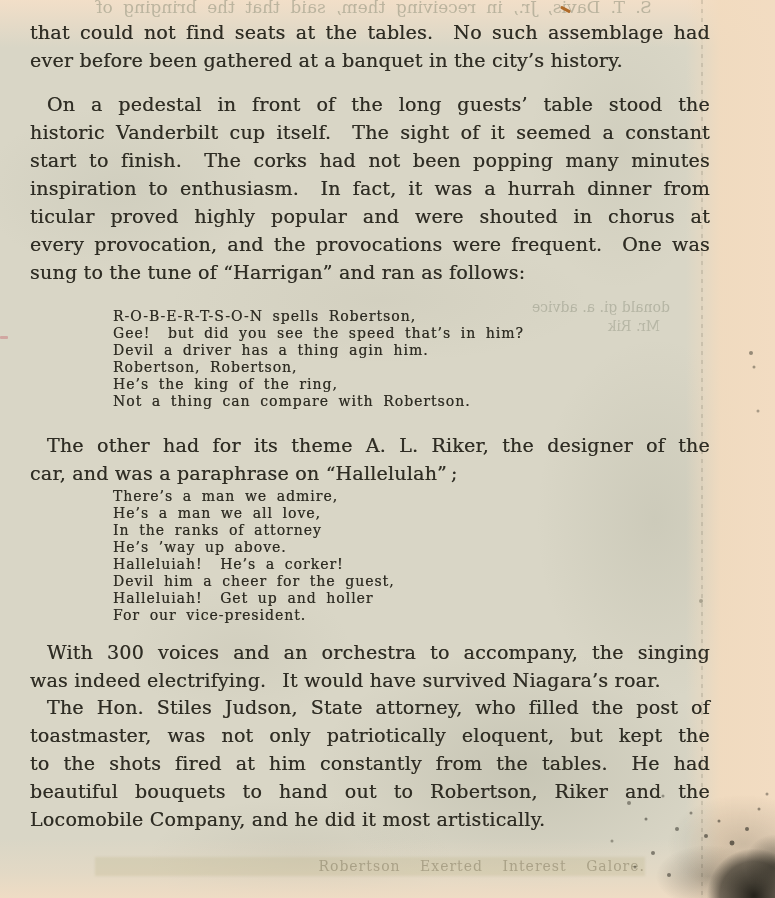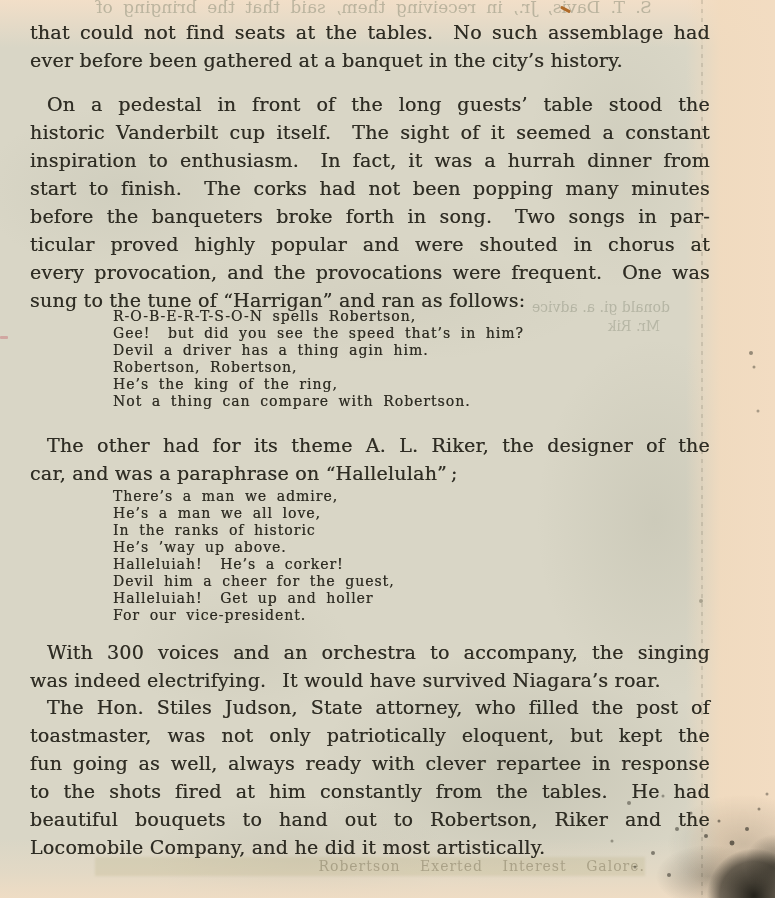--- a/index.html
+++ b/index.html
@@ -142,57 +142,55 @@
   <div class="bleed bleed-bottom">Robertson Exerted Interest Galore.</div>
 
   <div id="text-area">
       <div class="para body">
         <div class="line">that could not find seats at the tables.  No such assemblage had</div>
         <div class="line last">ever before been gathered at a banquet in the city’s history.</div>
       </div>
       <div class="para body">
         <div class="line indent">On a pedestal in front of the long guests’ table stood the</div>
         <div class="line">historic Vanderbilt cup itself.  The sight of it seemed a constant</div>
+        <div class="line">start to finish.  The corks had not been popping many minutes</div>
         <div class="line">inspiration to enthusiasm.  In fact, it was a hurrah dinner from</div>
-        <div class="line">start to finish.  The corks had not been popping many minutes</div>
-        <div class="line">before the banqueters broke forth in song.  Two songs in par-</div>
         <div class="line">ticular proved highly popular and were shouted in chorus at</div>
         <div class="line">every provocation, and the provocations were frequent.  One was</div>
         <div class="line last">sung to the tune of “Harrigan” and ran as follows:</div>
       </div>
       <div class="para verse">
         <div class="line">R-O-B-E-R-T-S-O-N spells Robertson,</div>
         <div class="line">Gee!  but did you see the speed that’s in him?</div>
         <div class="line">Devil a driver has a thing agin him.</div>
         <div class="line">Robertson, Robertson,</div>
         <div class="line">He’s the king of the ring,</div>
         <div class="line last">Not a thing can compare with Robertson.</div>
       </div>
       <div class="para body">
         <div class="line indent">The other had for its theme A. L. Riker, the designer of the</div>
         <div class="line last">car, and was a paraphrase on “Hallelulah” ;</div>
       </div>
       <div class="para verse">
         <div class="line">There’s a man we admire,</div>
         <div class="line">He’s a man we all love,</div>
-        <div class="line">In the ranks of historic</div>
+        <div class="line">In the ranks of attorney</div>
         <div class="line">He’s ’way up above.</div>
         <div class="line">Halleluiah!  He’s a corker!</div>
         <div class="line">Devil him a cheer for the guest,</div>
         <div class="line">Halleluiah!  Get up and holler</div>
         <div class="line last">For our vice-president.</div>
       </div>
       <div class="para body">
         <div class="line indent">With 300 voices and an orchestra to accompany, the singing</div>
         <div class="line last">was indeed electrifying.  It would have survived Niagara’s roar.</div>
       </div>
       <div class="para body">
         <div class="line indent">The Hon. Stiles Judson, State attorney, who filled the post of</div>
         <div class="line">toastmaster, was not only patriotically eloquent, but kept the</div>
-        <div class="line">fun going as well, always ready with clever repartee in response</div>
         <div class="line">to the shots fired at him constantly from the tables.  He had</div>
         <div class="line">beautiful bouquets to hand out to Robertson, Riker and the</div>
         <div class="line last">Locomobile Company, and he did it most artistically.</div>
       </div>
     </div>
 
   <div class="fold-line"></div>
   <div class="fiber"></div>
   <div class="red-mark"></div>
   <div class="smudge"></div>

